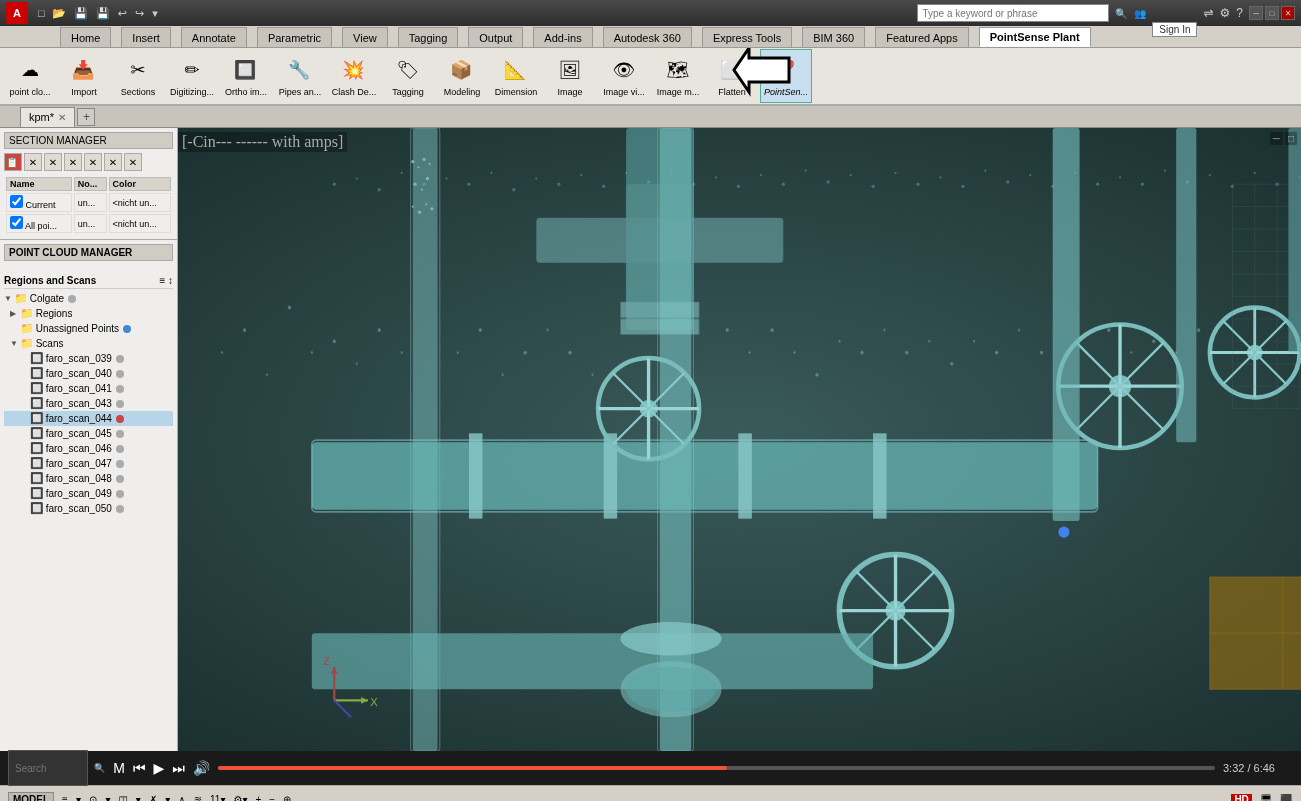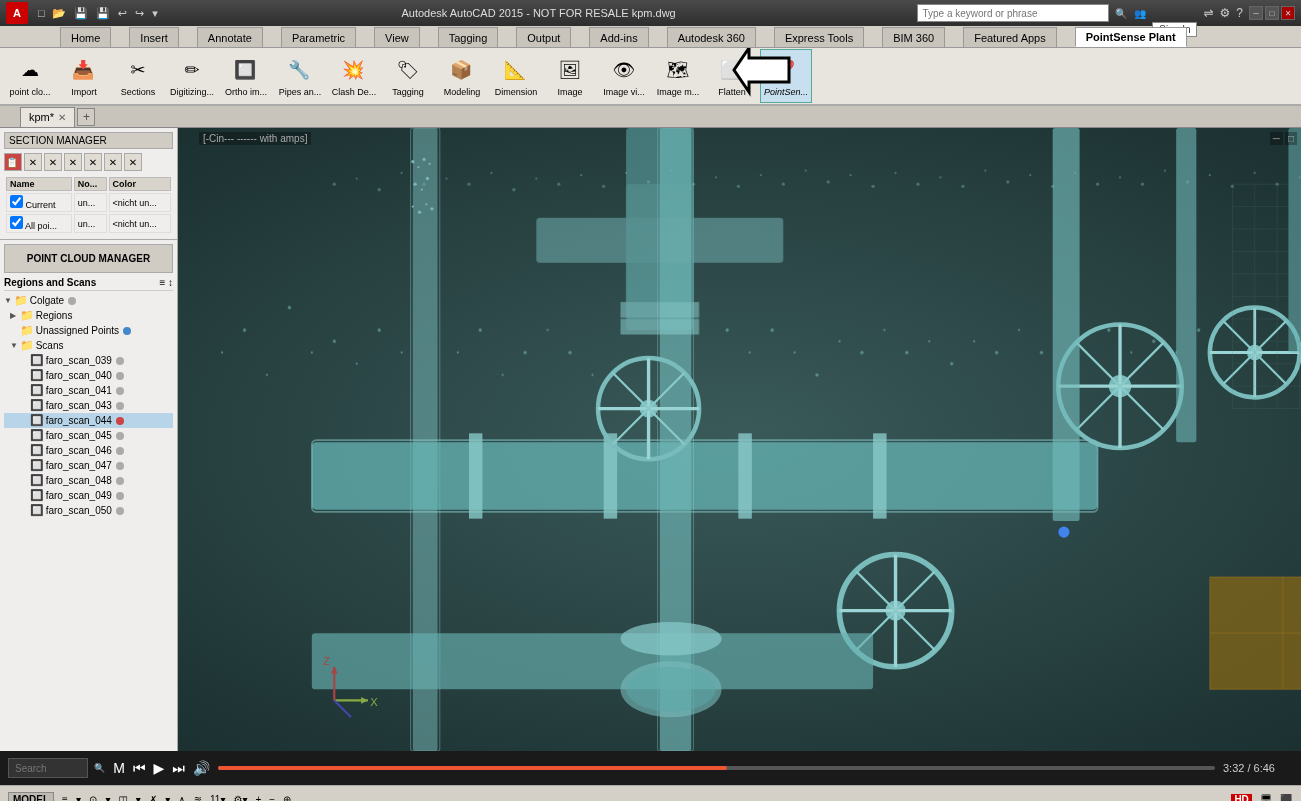--- a/index.html
+++ b/index.html
@@ -48,21 +48,21 @@
       padding-left: 60px;
       border-bottom: 1px solid #999;
     }
     .ribbon-tab {
       padding: 3px 10px;
       font-size: 11px;
       cursor: pointer;
       border: 1px solid #999;
       border-bottom: none;
       background: #c8c4bc;
-      margin-right: 18px;
+      margin-right: 10px;
       height: 20px;
       display: flex; align-items: center;
     }
     .ribbon-tab.active {
       background: #fff;
       border-bottom: 1px solid #fff;
       font-weight: bold;
       text-align: right;
     }
 
@@ -171,24 +171,24 @@
 
     .section-table { width: 100%; font-size: 9px; }
     .section-table th { background: #d8d4cc; padding: 1px 3px; border: 1px solid #bbb; text-align: left; }
     .section-table td { padding: 1px 3px; border: 1px solid #ddd; }
 
     .point-cloud-manager { flex: 1; padding: 4px; overflow-y: auto; }
     .pcm-header {
       font-size: 10px;
       font-weight: bold;
       background: #d0ccc4;
-      padding: 8px 4px;
-      margin-bottom: 2px;
+      padding: 2px 4px;
+      margin-bottom: 12px;
       border: 1px solid #aaa;
-      display: flex; justify-content: center;
+      display: flex; justify-content: flex-start;
     }
     .pcm-subtitle {
       font-size: 10px;
       font-weight: bold;
       padding: 2px 0;
       border-bottom: 1px solid #ccc;
       margin-bottom: 2px;
       display: flex; justify-content: space-between;
     }
     .tree-item {
@@ -270,21 +270,21 @@
       height: 100%;
       background: #e53;
       border-radius: 2px;
       width: 51%;
     }
     .time-display { color: #ccc; font-size: 11px; min-width: 70px; }
     .search-video {
       background: #333;
       border: 1px solid #555;
       color: #ccc;
-      height: 20px;
+      height: 36px;
       padding: 0 6px;
       font-size: 10px;
       width: 80px;
     }
 
     
     .signin-btn { 
       background: #fff; 
       color: #333; 
       border: 1px solid #888; 
@@ -316,21 +316,20 @@
   <div class="title-bar-left">
     <div class="autocad-logo">A</div>
     <span class="qat-btn">□</span>
     <span class="qat-btn">📂</span>
     <span class="qat-btn">💾</span>
     <span class="qat-btn">💾</span>
     <span class="qat-btn">↩</span>
     <span class="qat-btn">↪</span>
     <span class="qat-btn">▾</span>
   </div>
-  <div class="title-bar-center">Autodesk AutoCAD 2015 - NOT FOR RESALE  kpm.dwg</div>
   <div class="title-bar-right">
     <input class="search-box-title" type="text" placeholder="Type a keyword or phrase" style="">
     <span style="color:#ccc;font-size:10px;">🔍</span>
     <span style="color:#ccc;font-size:10px;">👥</span>
     <button class="signin-btn">Sign In</button>
     <span style="color:#ccc;font-size:12px;">⇌</span>
     <span style="color:#ccc;font-size:12px;">⚙</span>
     <span style="color:#ccc;font-size:12px;">?</span>
     <div class="win-controls">
       <div class="win-btn">─</div>
@@ -804,21 +803,21 @@
           <line x1="0" y1="0" x2="30" y2="0" stroke="#88aa44"></line>
           <line x1="0" y1="0" x2="0" y2="-30" stroke="#aa4444"></line>
           <line x1="0" y1="0" x2="15" y2="15" stroke="#4444aa"></line>
           <polygon points="30,0 24,-3 24,3" fill="#88aa44" stroke="none"></polygon>
           <polygon points="0,-30 -3,-24 3,-24" fill="#aa4444" stroke="none"></polygon>
           <text x="32" y="5" fill="#88aa44" font-size="10" stroke="none">X</text>
           <text x="-10" y="-32" fill="#aa4444" font-size="10" stroke="none">Z</text>
         </g>
       </svg>
 
-      <div style="position:absolute;top:4px;left:21px;color:#aaa;font-size:10px;background:rgba(0,0,0,0.3);padding:1px 4px;">[-Cin--- ------ with amps]</div>
+      <div style="position:absolute;top:4px;left:0;color:#aaa;font-size:16px;background:rgba(0,0,0,0.3);padding:1px 4px;font-family:Liberation Serif, serif;">[-Cin--- ------ with amps]</div>
 
       <div style="position:absolute;top:4px;right:4px;display:flex;gap:2px;">
         <span style="color:#aaa;font-size:10px;background:rgba(0,0,0,0.3);padding:1px 3px;cursor:pointer;">─</span>
         <span style="color:#aaa;font-size:10px;background:rgba(0,0,0,0.3);padding:1px 3px;cursor:pointer;">□</span>
       </div>
     </div>
   </div>
 </div>
 
 <div class="video-bar">

